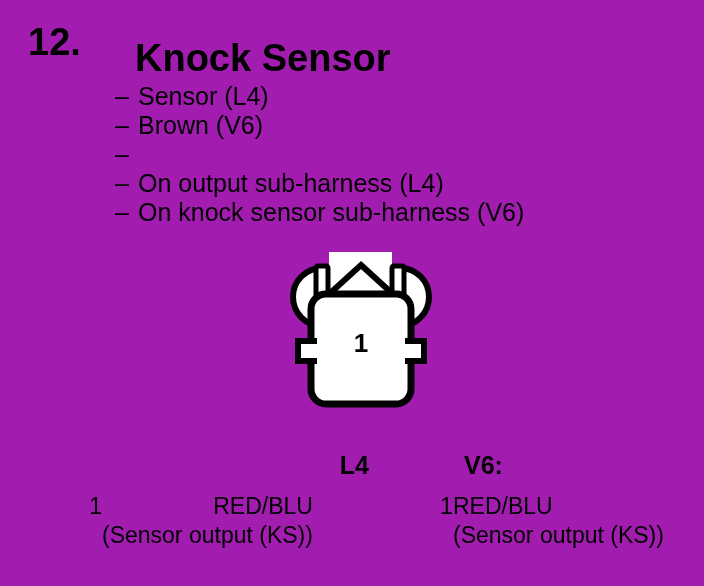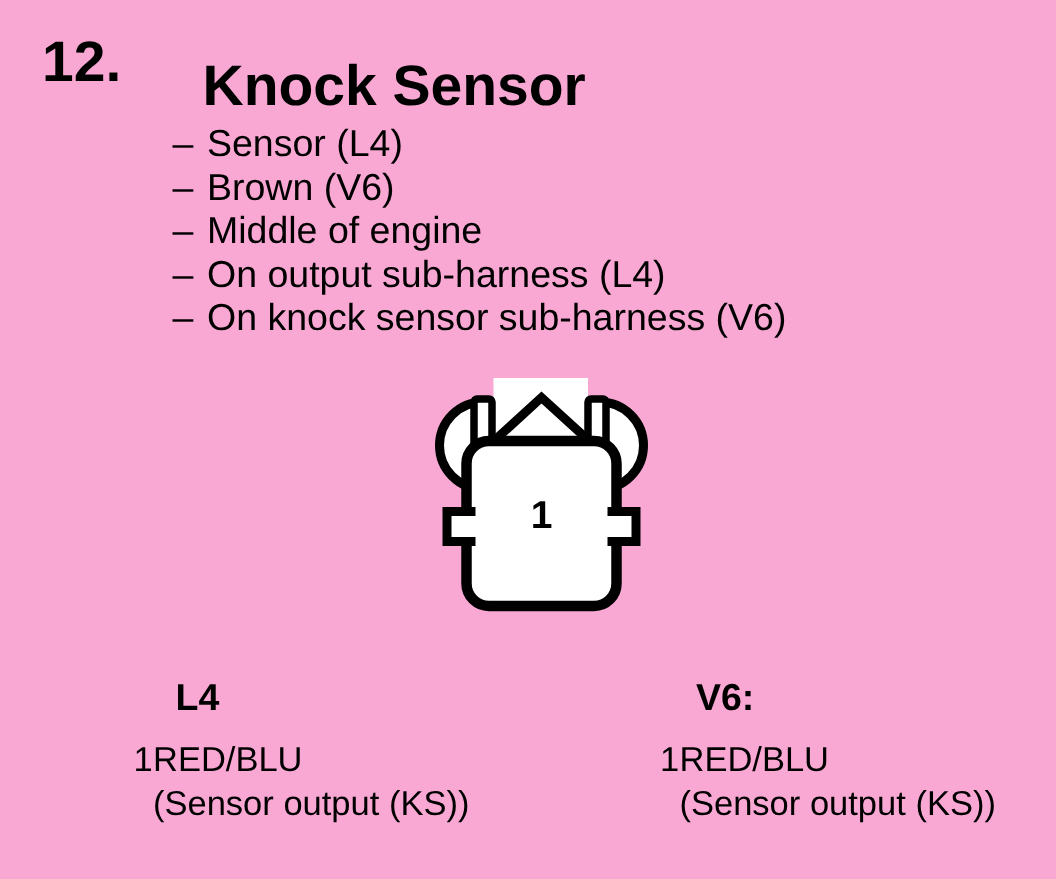--- a/index.html
+++ b/index.html
@@ -11,21 +11,21 @@
     width: 704px;
     height: 586px;
     position: relative;
     overflow: hidden;
     font-family: "Liberation Sans", sans-serif;
     color: #000000;
   }
   .page {
     position: absolute;
     inset: 0;
-    background: #f9a8d4;
+    background: #a21caf;
   }
   .title-row {
     position: absolute;
     left: 28px;
     top: 23px;
     display: flex;
     font-weight: bold;
     font-size: 38px;
     line-height: 38px;
     white-space: nowrap;
@@ -62,21 +62,21 @@
     position: absolute;
     left: 283px;
     top: 250px;
     width: 160px;
     height: 160px;
   }
   .pin-col {
     position: absolute;
     width: 280px;
   }
-  .pin-col.l4 { left: 89px; top: 451px; }
+  .pin-col.l4 { left: 89px; top: 451px; text-align: right; }
   .pin-col.v6 { left: 440px; top: 451px; }
   .col-heading {
     margin: 0 0 13px 0;
     padding-left: 28px;
     font-size: 25px;
     line-height: 28px;
     font-weight: bold;
     white-space: nowrap;
   }
   .pin-col.v6 .col-heading { padding-left: 24px; }
@@ -107,21 +107,20 @@
     <li class="bullet">
       <span class="dash">–</span>
       <span>Sensor (L4)</span>
     </li>
     <li class="bullet">
       <span class="dash">–</span>
       <span>Brown (V6)</span>
     </li>
     <li class="bullet">
       <span class="dash">–</span>
-      <span>Middle of engine</span>
     </li>
     <li class="bullet">
       <span class="dash">–</span>
       <span>On output sub-harness (L4)</span>
     </li>
     <li class="bullet">
       <span class="dash">–</span>
       <span>On knock sensor sub-harness (V6)</span>
     </li>
   </ul>

